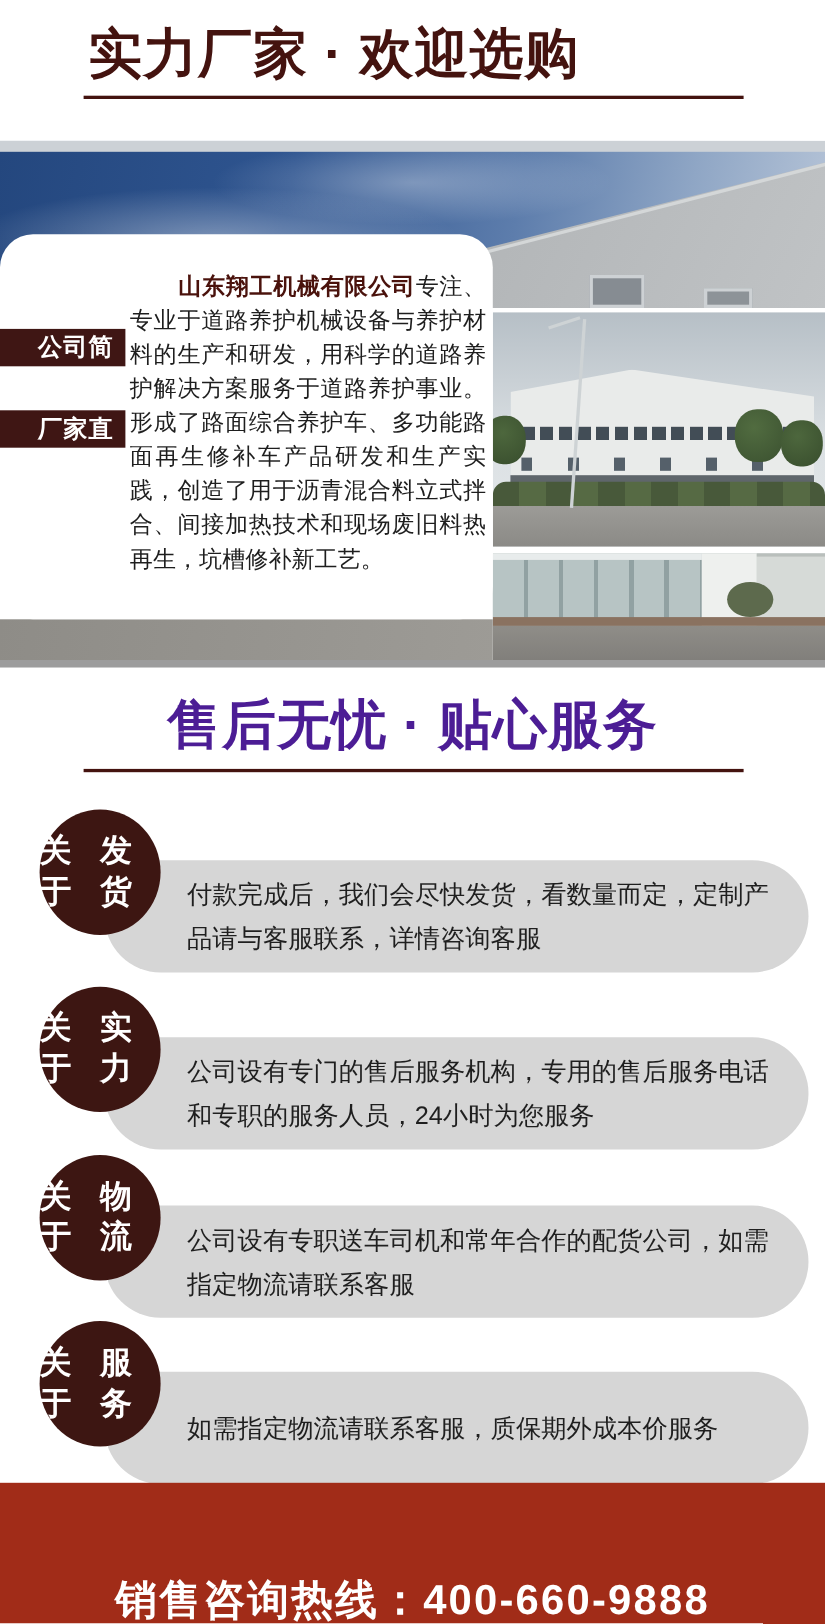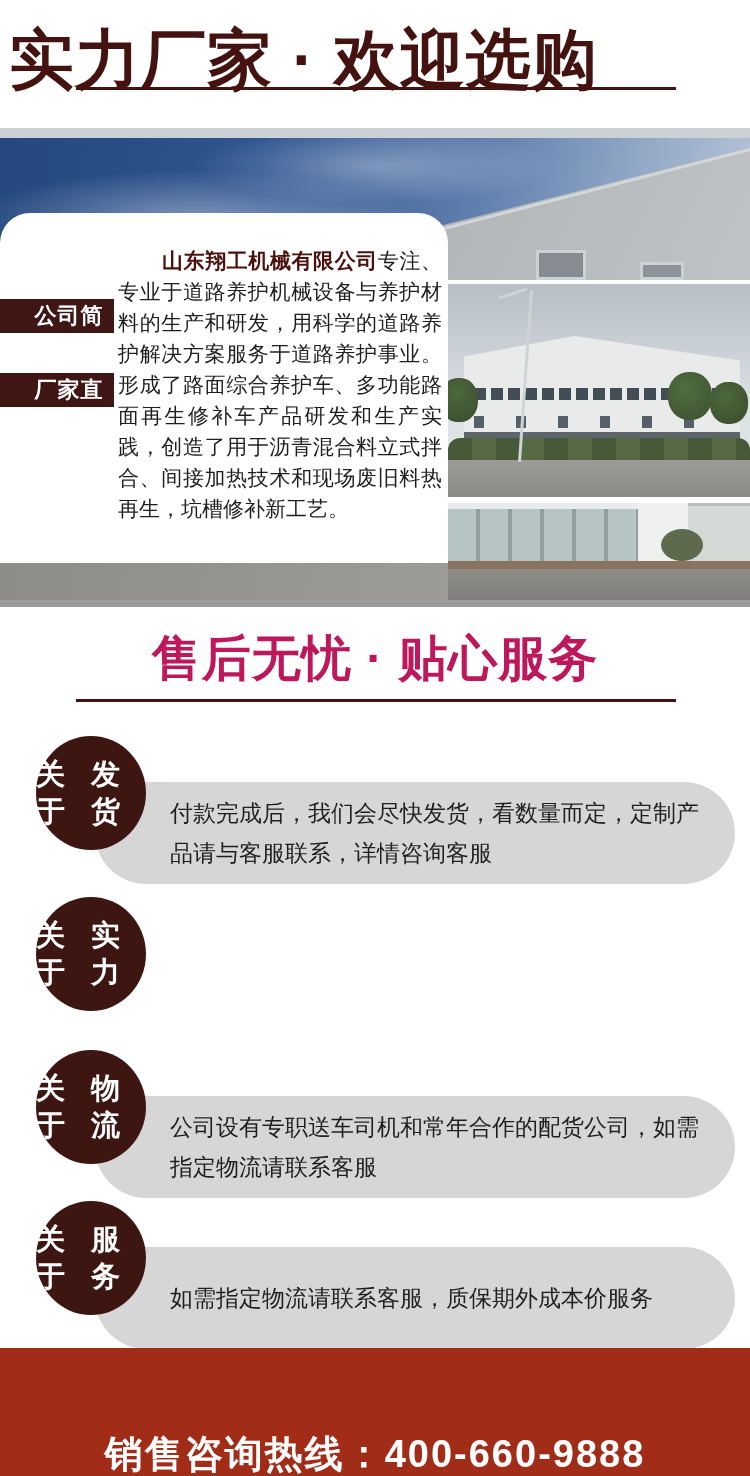--- a/index.html
+++ b/index.html
@@ -2,24 +2,24 @@
 <html><head>
 <meta charset="utf-8">
 <style>
   * { margin:0; padding:0; box-sizing:border-box; }
   html,body { background:#fff; }
   body { font-family:"Liberation Sans", sans-serif; }
   .page { position:relative; width:750px; height:1476px; margin:0 auto; background:#fff; overflow:hidden; }
 
   
   .title1 { position:absolute; top:16px; left:0; width:607px; text-align:center;
-            font-size:65px; font-weight:bold; color:#44130f; letter-spacing:1px; }
+            font-size:49px; font-weight:bold; color:#44130f; letter-spacing:1px; }
   .rule1  { position:absolute; top:87px; left:76px; width:600px; height:3px; background:#44130f; }
   .title2 { position:absolute; top:626px; left:0; width:750px; text-align:center;
-            font-size:49px; font-weight:bold; color:#be185d; letter-spacing:1px; }
+            font-size:49px; font-weight:bold; color:#4c1d95; letter-spacing:1px; }
   .rule2  { position:absolute; top:699px; left:76px; width:600px; height:3px; background:#44130f; }
 
   
   .collage { position:absolute; top:128px; left:0; width:750px; height:479px; overflow:hidden; background:#fff; }
   .haze { position:absolute; top:0; left:0; width:750px; height:10px; background:#ccd1d6; }
   .photo-a { position:absolute; top:0; left:0; width:750px; height:152px;
     background:
       radial-gradient(ellipse 320px 70px at 26% 60%, rgba(255,255,255,.38), rgba(255,255,255,0) 70%),
       radial-gradient(ellipse 260px 55px at 50% 25%, rgba(255,255,255,.30), rgba(255,255,255,0) 70%),
       linear-gradient(100deg, #24477e 0%, #2f5590 35%, #5d7dac 62%, #8fa6c5 82%, #b7c5d8 100%); }
@@ -150,20 +150,23 @@
     <div class="pill">
       <div class="pill-text">付款完成后，我们会尽快发货，看数量而定，定制产品请与客服联系，详情咨询客服</div>
     </div>
     <div class="badge">
       <span>关于</span>
       <span>发货</span>
     </div>
   </div>
 
   <div class="row row2">
+    <div class="pill">
+      <div class="pill-text">公司设有专门的售后服务机构，专用的售后服务电话和专职的服务人员，24小时为您服务</div>
+    </div>
     <div class="badge">
       <span>关于</span>
       <span>实力</span>
     </div>
   </div>
 
   <div class="row row3">
     <div class="pill">
       <div class="pill-text">公司设有专职送车司机和常年合作的配货公司，如需指定物流请联系客服</div>
     </div>

